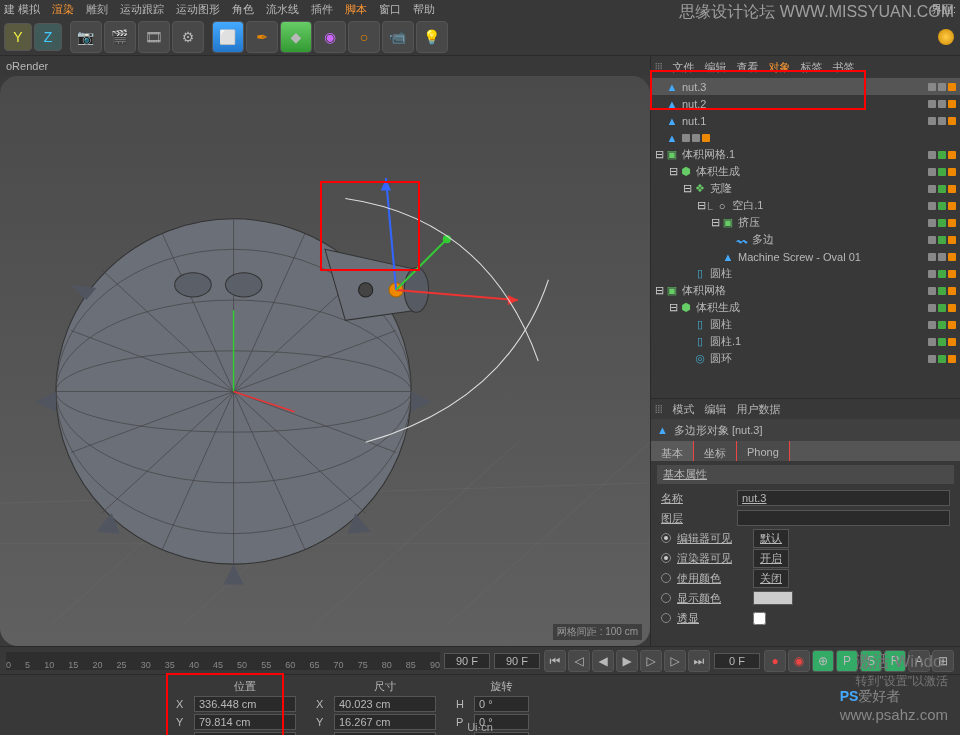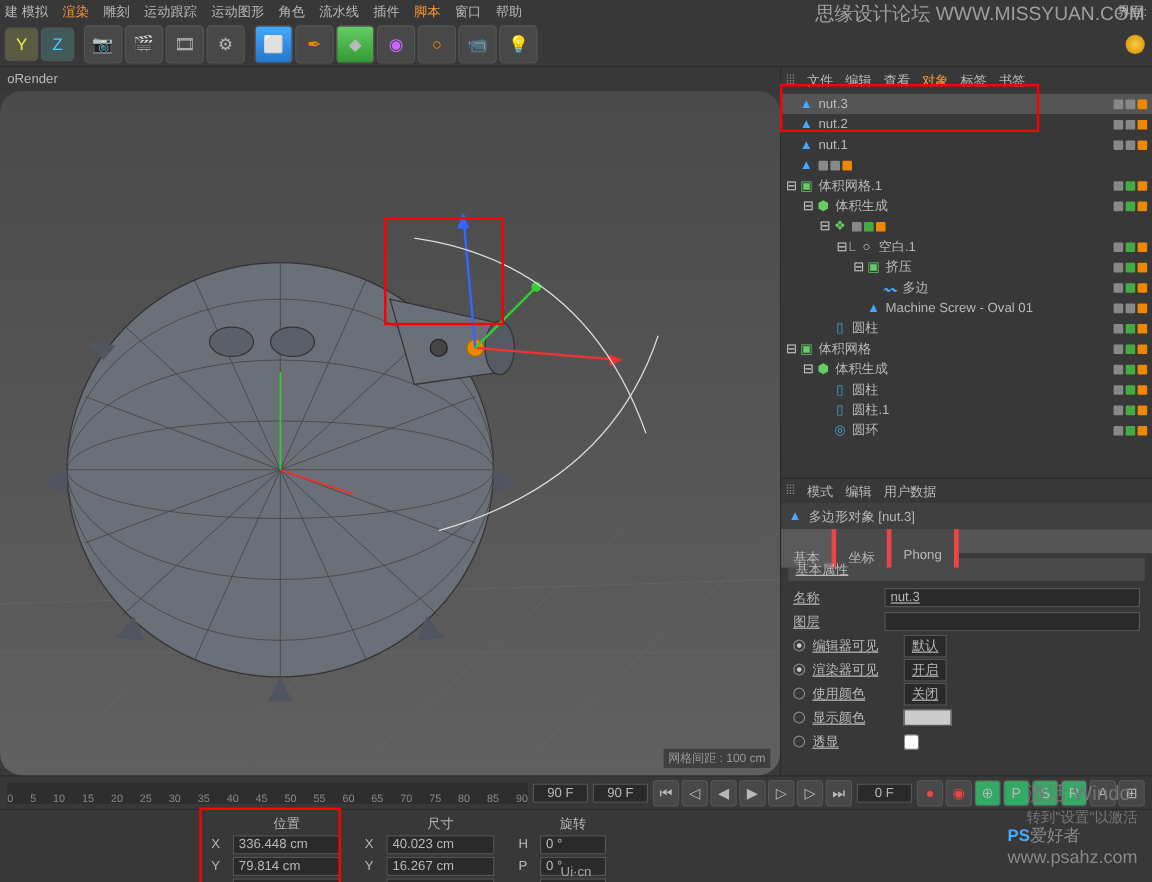--- a/index.html
+++ b/index.html
@@ -27,41 +27,41 @@
 .tree-toggles { display: flex; gap: 2px; margin-right: 4px; }
 .tog { width: 8px; height: 8px; border-radius: 1px; }
 .tog.gray { background: #888; }
 .tog.green { background: #4a4; }
 .tog.orange { background: #e80; }
 .tog.check { background: #888; }
 .attr-panel { flex: 1; background: #383838; border-top: 1px solid #2a2a2a; }
 .attr-tabs { display: flex; height: 20px; padding: 0 4px; gap: 10px; align-items: center; font-size: 11px; }
 .attr-header { display: flex; align-items: center; height: 22px; padding: 0 6px; gap: 6px; background: #404040; }
 .attr-subtabs { display: flex; height: 20px; background: #555; }
-.attr-subtab { padding: 16px 10px; background: #4a4a4a; border-right: 4px solid #ef4444; cursor: pointer; }
+.attr-subtab { padding: 5px 10px; background: #4a4a4a; border-right: 1px solid #ef4444; cursor: pointer; }
 .attr-subtab.active { background: #5a5a5a; }
 .attr-section { padding: 4px 6px; text-decoration: underline; }
 .attr-section-title { background: #4a4a4a; padding: 2px 6px; margin-bottom: 4px; }
 .attr-row { display: flex; align-items: center; height: 20px; gap: 6px; padding: 0 4px; }
 .attr-row label { width: 70px; font-size: 11px; }
 .attr-input { background: #2a2a2a; border: 1px solid #555; color: #b8b8b8; padding: 1px 4px; font-size: 11px; flex: 1; }
 .radio { width: 10px; height: 10px; border-radius: 50%; border: 1px solid #888; display: inline-block; }
 .radio.on::after { content: ''; display: block; width: 4px; height: 4px; background: #ccc; border-radius: 50%; margin: 2px; }
 .bottom-area { background: #383838; }
 .timeline { height: 28px; display: flex; align-items: center; padding: 0 6px; gap: 4px; border-top: 1px solid #2a2a2a; }
 .timeline-track { flex: 1; height: 18px; background: #2e2e2e; position: relative; }
 .timeline-ticks { display: flex; justify-content: space-between; position: absolute; width: 100%; bottom: 0; font-size: 9px; color: #888; }
 .frame-input { width: 46px; background: #2a2a2a; border: 1px solid #555; color: #b8b8b8; font-size: 11px; padding: 1px 3px; text-align: center; }
 .playback { display: flex; gap: 2px; }
 .play-btn { width: 22px; height: 22px; background: #484848; border: 1px solid #555; border-radius: 3px; display: flex; align-items: center; justify-content: center; cursor: pointer; font-size: 12px; }
 .coord-panel { display: flex; align-items: flex-start; padding: 4px 6px; gap: 20px; border-top: 1px solid #2a2a2a; }
 .coord-col { display: flex; flex-direction: column; gap: 2px; }
 .coord-row { display: flex; align-items: center; gap: 4px; }
 .coord-row label { width: 14px; font-size: 11px; }
-.coord-input { width: 90px; background: #2a2a2a; border: 1px solid #555; color: #b8b8b8; font-size: 11px; padding: 1px 4px; }
+.coord-input { width: 102px; background: #2a2a2a; border: 1px solid #555; color: #b8b8b8; font-size: 11px; padding: 1px 4px; }
 .red-box { position: absolute; border: 2px solid red; pointer-events: none; }
 .watermark-top { position: absolute; top: 2px; right: 6px; font-size: 16px; color: #b8b8b8; opacity: 0.8; }
 .watermark-bot { position: absolute; bottom: 12px; right: 12px; font-size: 14px; color: #888; }
 .activate { position: absolute; bottom: 45px; right: 12px; color: #777; font-size: 14px; }
 .grid-label { position: absolute; bottom: 6px; right: 8px; color: #999; font-size: 10px; background: rgba(50,50,50,0.7); padding: 1px 4px; }
 .ui-cn { position: absolute; bottom: 2px; left: 50%; transform: translateX(-50%); color: #aaa; font-size: 11px; }
 .small-dropdown { background: #2a2a2a; border: 1px solid #555; color: #b8b8b8; padding: 1px 6px; font-size: 11px; cursor: pointer; }
 .yellow-ball { position: absolute; right: 2px; top: 0px; width: 16px; height: 16px; background: radial-gradient(#ffcc44,#cc8800); border-radius: 50%; }
 .colorswatch { width: 40px; height: 14px; background: #ccc; border: 1px solid #555; }
 </style>
@@ -242,20 +242,21 @@
           <span class="tree-toggles">
             <span class="tog gray"></span>
             <span class="tog green"></span>
             <span class="tog orange"></span>
           </span>
         </div>
         <div class="tree-item">
           <span class="tree-indent" style="width:28px"></span>
           <span style="width:10px;color:#ccc">⊟</span>
           <span class="tree-icon" style="color:#6c6">❖</span>
+          <span class="tree-label">克隆</span>
           <span class="tree-toggles">
             <span class="tog gray"></span>
             <span class="tog green"></span>
             <span class="tog orange"></span>
           </span>
         </div>
         <div class="tree-item">
           <span class="tree-indent" style="width:42px"></span>
           <span style="width:10px;color:#ccc">⊟</span>
           <span style="color:#888;margin-right:2px">L</span>

